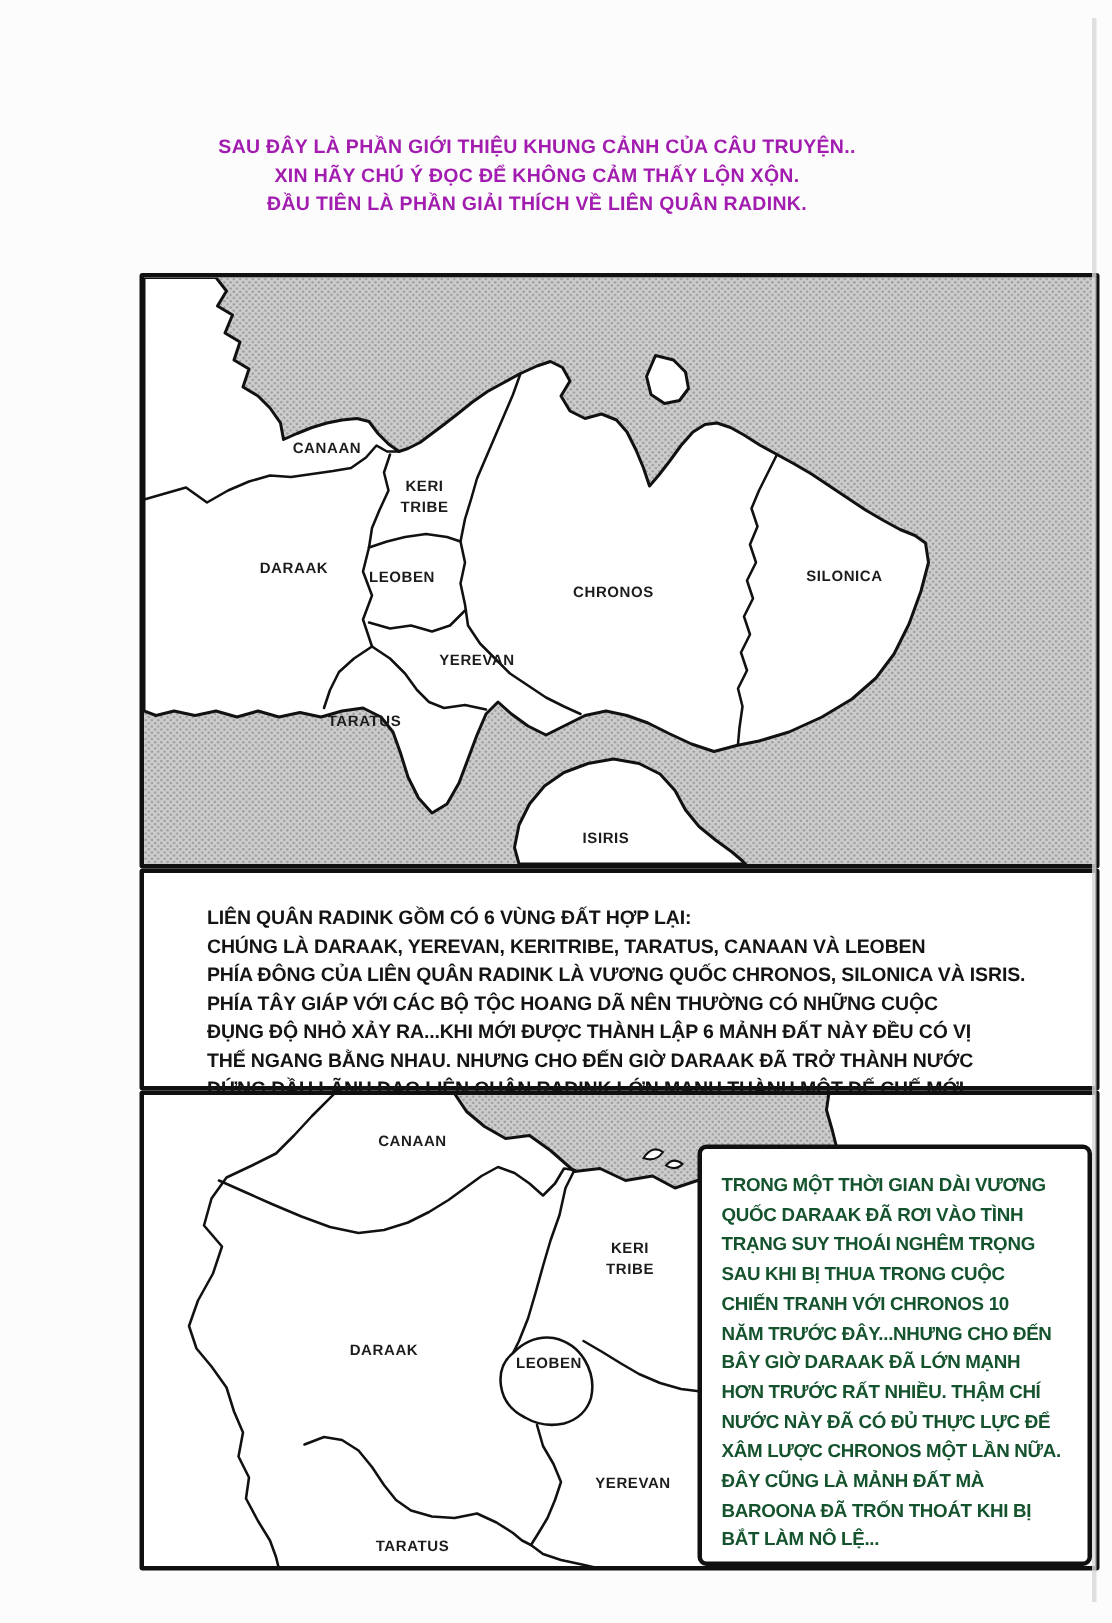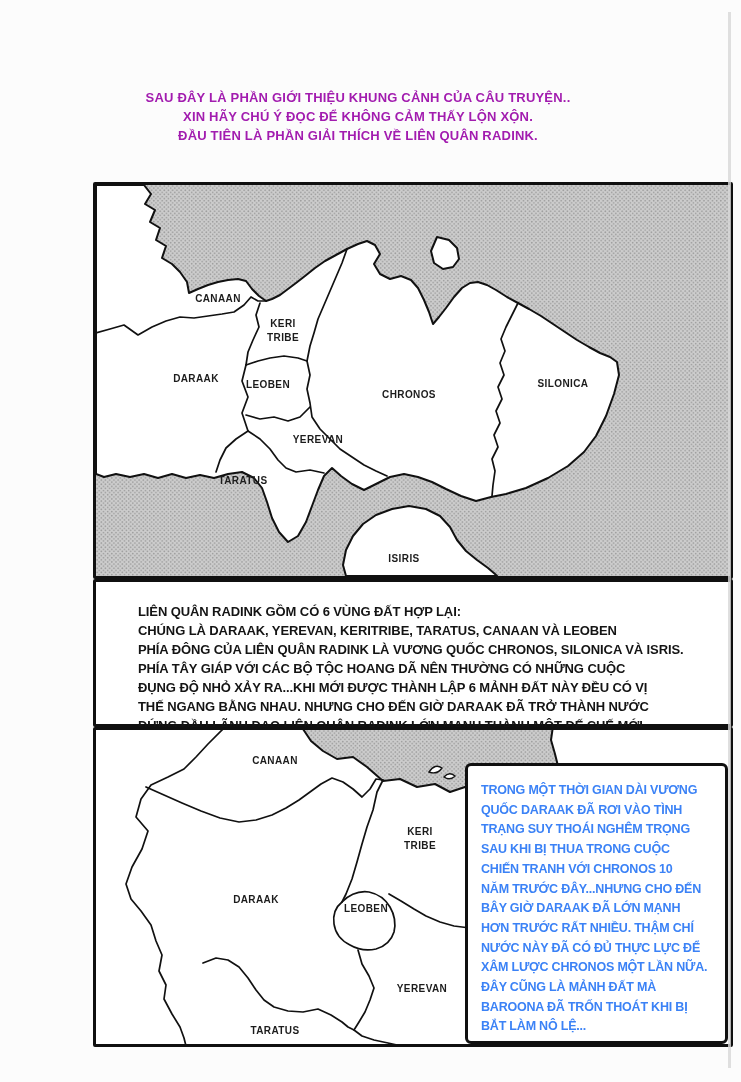--- a/index.html
+++ b/index.html
@@ -24,21 +24,21 @@
   #panel-map2{top:727px;height:320px;}
   .midtext{
     padding:20px 18px 0 42px;font-weight:700;font-size:13px;line-height:19px;
     letter-spacing:-.1px;color:#141414;
   }
   .infobox{
     position:absolute;left:369px;top:33px;width:263px;height:281px;
     background:#fff;border:3px solid #101010;border-radius:6px;
     box-sizing:border-box;padding:15px 6px 0 13px;
     font-weight:700;font-size:12.5px;line-height:19.7px;letter-spacing:-.2px;
-    color:#3b82f6;
+    color:#14532d;
   }
   svg{display:block;}
   svg text{
     font-family:"Liberation Sans","DejaVu Sans",sans-serif;
     font-weight:700;font-size:10px;letter-spacing:.4px;fill:#1c1c1c;
     text-anchor:middle;
   }
   .coast{fill:#ffffff;stroke:#111;stroke-width:2;stroke-linejoin:round;}
   .border-line{fill:none;stroke:#111;stroke-width:1.7;stroke-linejoin:round;stroke-linecap:round;}
   .sea-stroke{stroke:#111;stroke-width:2;stroke-linejoin:round;}

